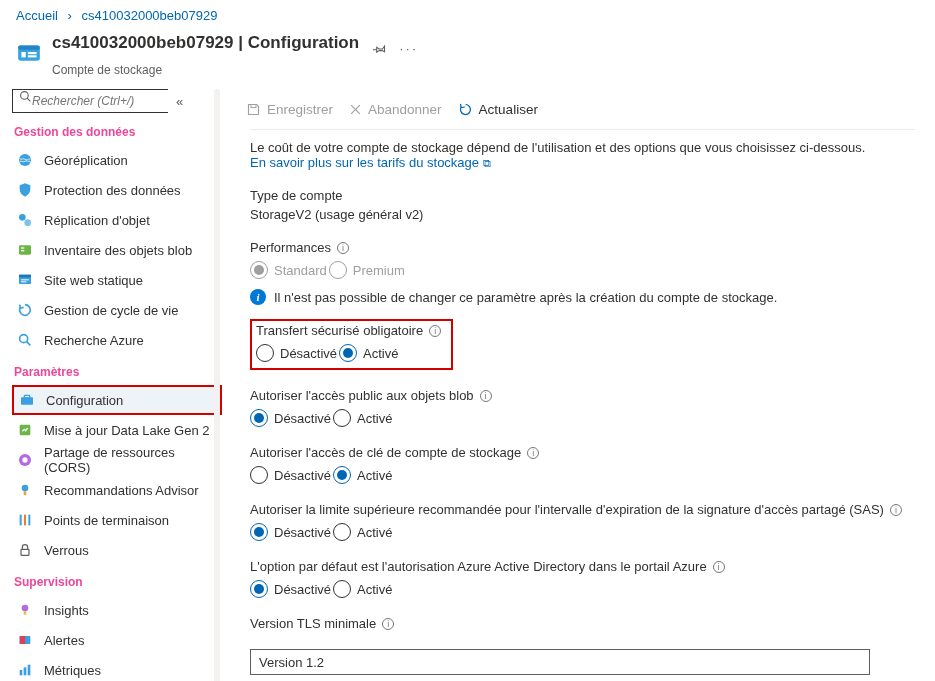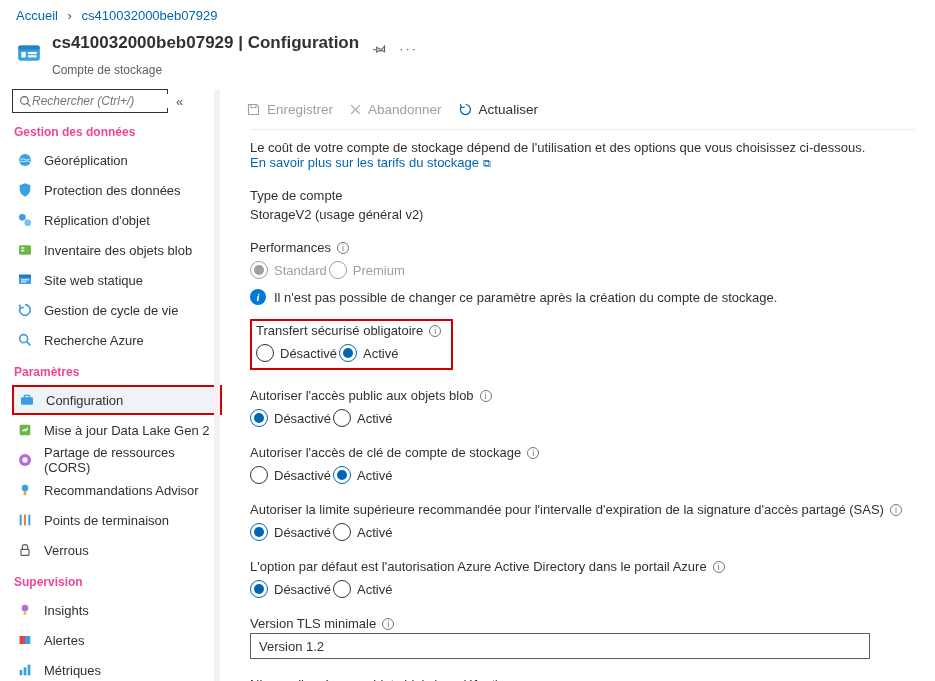--- a/index.html
+++ b/index.html
@@ -12,21 +12,21 @@
 
   .header { display: flex; align-items: flex-start; padding: 2px 16px 12px 16px; }
   .header-icon { width: 26px; height: 26px; margin-right: 10px; margin-top: 6px; flex-shrink: 0; }
   .header-title { font-size: 17px; font-weight: 600; color: #323130; }
   .header-subtitle { font-size: 12px; color: #605e5c; margin-top: 10px; }
   .header-actions { margin-left: 14px; display: flex; align-items: center; margin-top: 8px; gap: 12px; color: #605e5c; }
 
   .layout { display: flex; }
   .sidebar { width: 222px; flex-shrink: 0; border-right: none; padding: 0 0 10px 12px; }
   .search-wrap { display: flex; align-items: center; gap: 8px; margin-bottom: 12px; margin-right: 8px;}
-  .search-box { display: flex; align-items: center; border: 1px solid #323130; height: 24px; width: 156px; padding: 0 6px; }
+  .search-box { display: flex; border: 1px solid #323130; height: 24px; width: 156px; padding: 0 6px; }
   .search-box input { border: none; outline: none; flex: 1; font-size: 12px; font-style: italic; color: #605e5c; }
   .collapse-btn { color: #605e5c; font-size: 13px; cursor: pointer; }
 
   .section-title { font-weight: 600; font-size: 12px; margin: 10px 0 6px 2px; color: #ec4899; }
   .nav-item { display: flex; align-items: center; height: 30px; padding-left: 4px; cursor: pointer; font-size: 13px; }
   .nav-item.selected { background: #eef3f8; position: relative; }
   .nav-item .mi { width: 18px; height: 18px; margin-right: 10px; display: inline-flex; align-items: center; justify-content: center; flex-shrink: 0; }
   .highlight-box { border: 2px solid #d40000; }
 
   .content { flex: 1; padding: 0 20px 20px 28px; position: relative; }
@@ -54,21 +54,21 @@
   .radio.disabled.checked .circle { border-color: #a19f9d; }
   .radio.disabled.checked .dot { background: #a19f9d; }
   .radio.disabled { color: #a19f9d; }
 
   .info-icon-small { width: 12px; height: 12px; border:1px solid #787878; border-radius: 50%; display:inline-flex; align-items:center; justify-content:center; font-size:9px; color:#787878; }
   .info-alert { display: flex; align-items: center; gap: 8px; margin-top: 10px; font-size: 13px; }
   .info-alert .info-circle { width: 16px; height: 16px; border-radius: 50%; background: #0078d4; color: white; display: inline-flex; align-items: center; justify-content: center; font-size: 11px; font-weight: bold; font-style: italic; font-family: serif;}
 
   .red-box { border: 2px solid #d40000; padding: 2px 10px 6px 4px; display: inline-block; margin-top: 14px; }
 
-  .select { border: 1px solid #605e5c; height: 26px; width: 620px; padding: 0 8px; display: flex; align-items: center; margin-top: 2px; font-size: 13px;}
+  .select { border: 1px solid #605e5c; height: 26px; width: 620px; padding: 0 8px; display: flex; align-items: center; margin-top: 18px; font-size: 13px;}
   svg { display: block; }
 </style>
 </head>
 <body>
 
 <div class="breadcrumb">
   <a href="#">Accueil</a>
   <span class="sep">›</span>
   <a href="#">cs410032000beb07929</a>
 </div>

